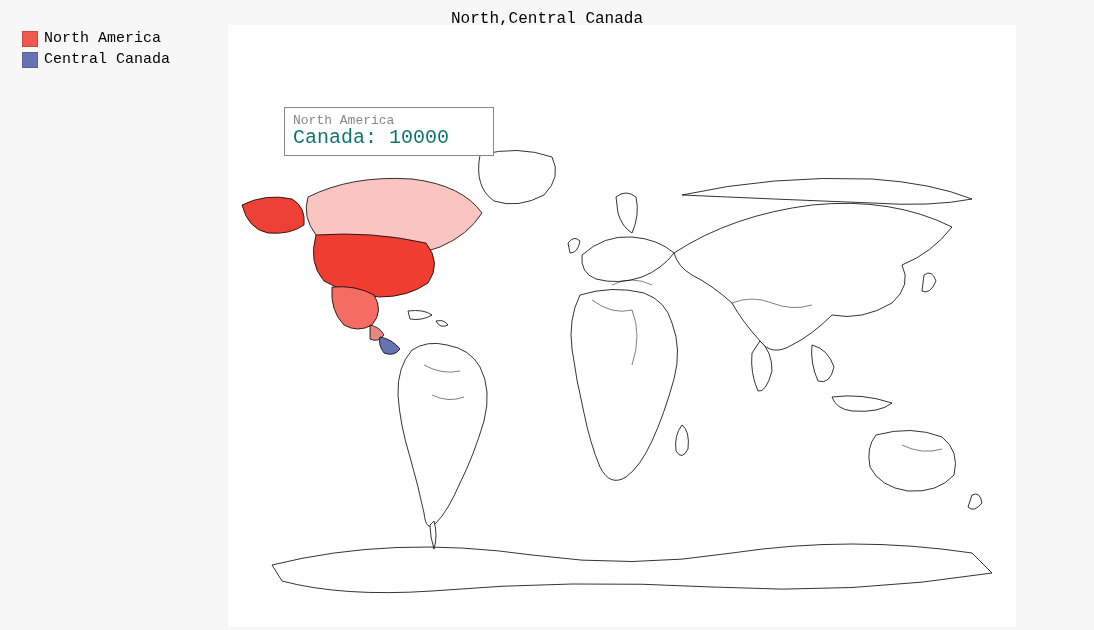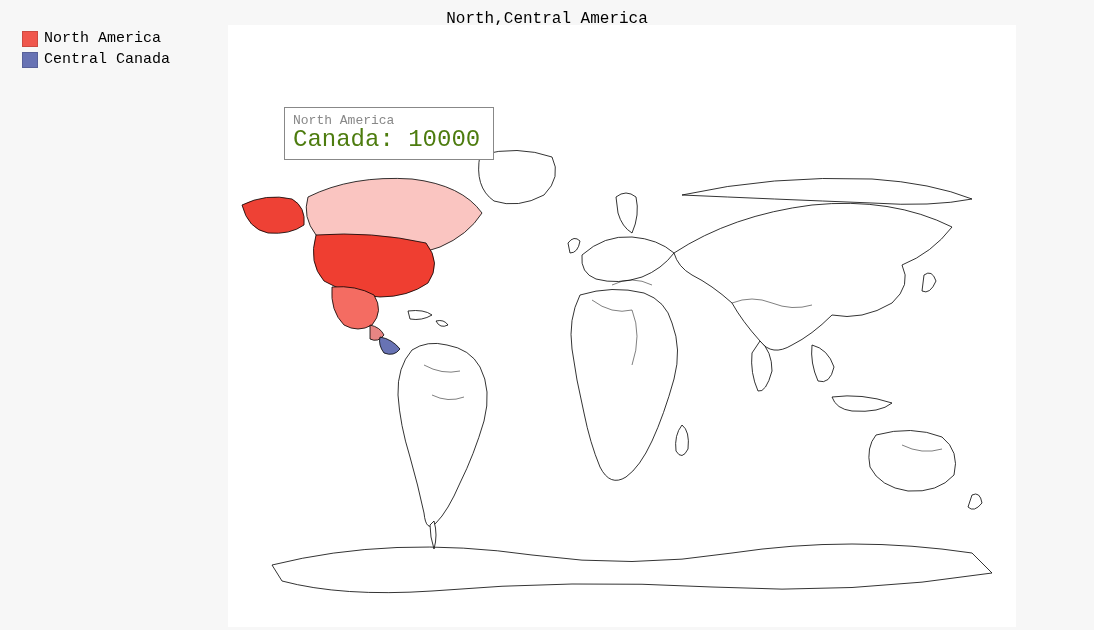--- a/index.html
+++ b/index.html
@@ -71,41 +71,41 @@
     border: 1px solid #888;
     padding: 5px 8px 6px 8px;
     box-sizing: border-box;
   }
   .tooltip-series {
     font-size: 13px;
     color: #888;
     margin-bottom: -2px;
   }
   .tooltip-value {
-    font-size: 24px;
-    color: #4d7c0f;
+    font-size: 20px;
+    color: #0f766e;
     font-weight: 400;
   }
   
   .land {
     fill: #ffffff;
     stroke: #000;
     stroke-width: 0.8;
   }
   .hl-canada { fill: #fac5c1; stroke:#000; stroke-width:0.8;}
   .hl-alaska { fill: #ee4135; stroke:#000; stroke-width:0.8;}
   .hl-usa    { fill: #ef3e31; stroke:#000; stroke-width:0.8;}
   .hl-mexico { fill: #f46c62; stroke:#000; stroke-width:0.8;}
   .hl-cam-r  { fill: #e78583; stroke:#000; stroke-width:0.8;}
   .hl-cam-b  { fill: #6873b4; stroke:#000; stroke-width:0.8;}
 </style>
 </head>
 <body>
 
-<div class="title">North,Central America</div>
+<div class="title">North,Central Canada</div>
 
 <div class="legend">
   <div class="legend-row">
     <span class="swatch swatch-red"></span>
     <span>North America</span>
   </div>
   <div class="legend-row">
     <span class="swatch swatch-blue"></span>
     <span>Central Canada</span>
   </div>

